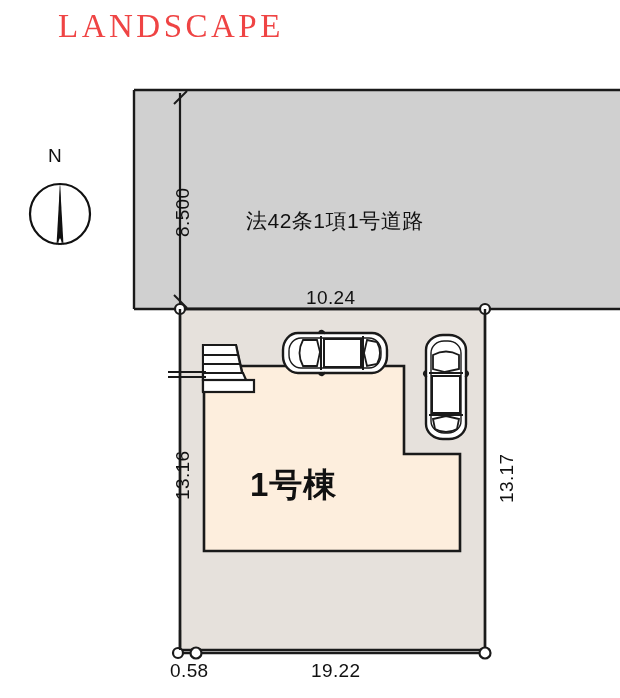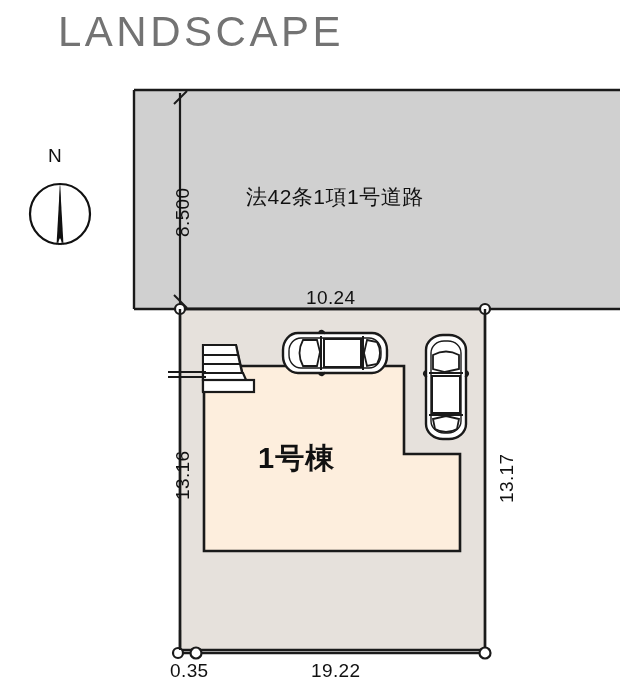--- a/index.html
+++ b/index.html
@@ -22,24 +22,24 @@
     left: 0; top: 0;
     width: 620px;
     height: 698px;
   }
 
   
   .title {
     position: absolute;
     left: 58px;
     top: 8px;
-    font-family: Liberation Sans, sans-serif;
-    font-size: 42px;
+    font-family: Liberation Serif, serif;
+    font-size: 33px;
     letter-spacing: 3.5px;
-    color: #737373;
+    color: #ef4444;
     font-weight: 400;
     white-space: nowrap;
   }
 
   
   .compass {
     position: absolute;
     left: 22px;
     top: 146px;
     width: 86px;
@@ -80,31 +80,32 @@
     transform: rotate(-90deg);
   }
 
   
   .area-label {
     position: absolute;
     font-family: "Liberation Sans", "DejaVu Sans", sans-serif;
     color: #111;
     white-space: nowrap;
     line-height: 1;
+    margin-top: 24px;
   }
   .road-label {
     left: 246px;
     top: 186px;
     font-size: 21px;
     letter-spacing: 0.5px;
   }
   .building-label {
-    left: 258px;
+    left: 250px;
     top: 444px;
-    font-size: 29px;
+    font-size: 33px;
     font-weight: 700;
     letter-spacing: 1px;
   }
 </style>
 </head>
 <body>
 
 <div id="plan-root">
 
   <div class="title">LANDSCAPE</div>
@@ -214,17 +215,17 @@
   <div class="area-label building-label">1号棟</div>
 
   <div class="dim vertical" style="left:173px; top:237px;">8.500</div>
 
   <div class="dim" style="left:306px; top:288px;">10.24</div>
 
   <div class="dim vertical" style="left:173px; top:500px;">13.16</div>
 
   <div class="dim vertical" style="left:497px; top:503px;">13.17</div>
 
-  <div class="dim" style="left:170px; top:661px;">0.35</div>
+  <div class="dim" style="left:170px; top:661px;">0.58</div>
 
   <div class="dim" style="left:311px; top:661px;">19.22</div>
 
 </div>
 
 </body></html>

